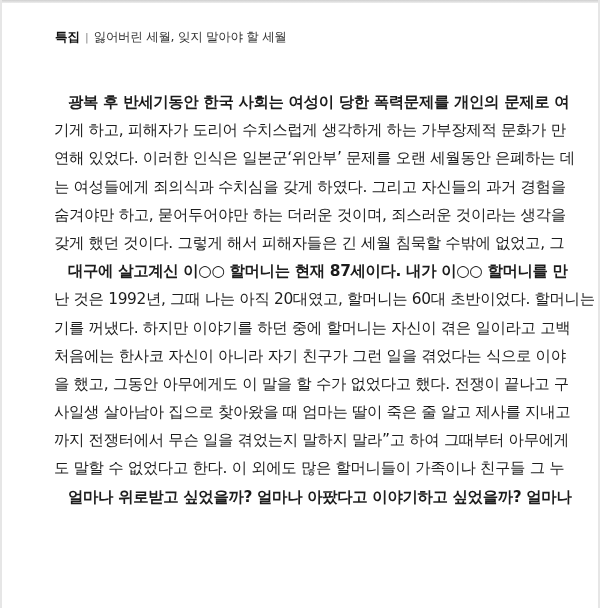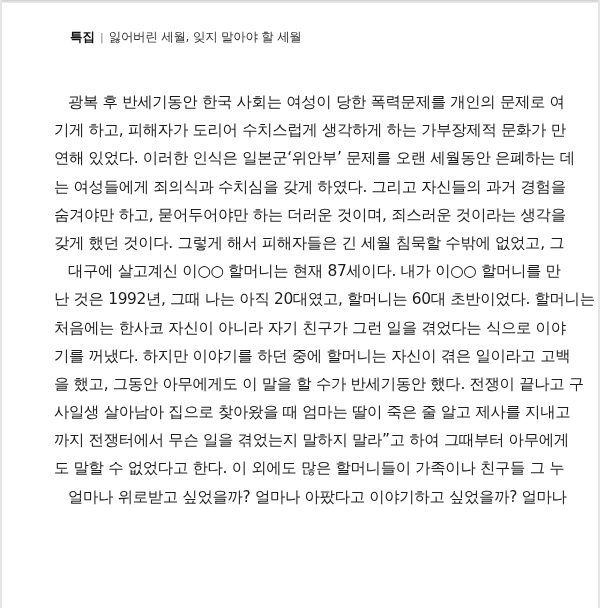--- a/index.html
+++ b/index.html
@@ -28,21 +28,21 @@
     background: #e6e6e6;
   }
   .right-edge {
     position: absolute;
     right: 0; top: 0;
     width: 2px; height: 608px;
     background: #e6e6e6;
   }
   .running-head {
     position: absolute;
-    left: 70px;
+    left: 55px;
     top: 28px;
     font-size: 12.5px;
     line-height: 18px;
     white-space: nowrap;
     color: #222;
   }
   .running-head .section {
     font-weight: bold;
     color: #111;
   }
@@ -67,20 +67,21 @@
     font-size: 15.4px;
     white-space: nowrap;
     letter-spacing: -0.35px;
     color: #1c1c1c;
     text-align: justify;
     text-align-last: justify;
     display: block;
   }
   .line.indent {
     padding-left: 14px;
+    font-weight: bold;
   }
   .line.last {
     text-align-last: left;
   }
 </style>
 </head>
 <body>
 
 <div class="top-edge"></div>
 <div class="left-edge"></div>
@@ -97,23 +98,23 @@
     <span class="line">기게 하고, 피해자가 도리어 수치스럽게 생각하게 하는 가부장제적 문화가 만</span>
     <span class="line">연해 있었다. 이러한 인식은 일본군‘위안부’ 문제를 오랜 세월동안 은폐하는 데</span>
     <span class="line">는 여성들에게 죄의식과 수치심을 갖게 하였다. 그리고 자신들의 과거 경험을</span>
     <span class="line">숨겨야만 하고, 묻어두어야만 하는 더러운 것이며, 죄스러운 것이라는 생각을</span>
     <span class="line">갖게 했던 것이다. 그렇게 해서 피해자들은 긴 세월 침묵할 수밖에 없었고, 그</span>
   </div>
 
   <div>
     <span class="line indent">대구에 살고계신 이○○ 할머니는 현재 87세이다. 내가 이○○ 할머니를 만</span>
     <span class="line">난 것은 1992년, 그때 나는 아직 20대였고, 할머니는 60대 초반이었다. 할머니는</span>
+    <span class="line">기를 꺼냈다. 하지만 이야기를 하던 중에 할머니는 자신이 겪은 일이라고 고백</span>
     <span class="line">처음에는 한사코 자신이 아니라 자기 친구가 그런 일을 겪었다는 식으로 이야</span>
-    <span class="line">기를 꺼냈다. 하지만 이야기를 하던 중에 할머니는 자신이 겪은 일이라고 고백</span>
-    <span class="line">을 했고, 그동안 아무에게도 이 말을 할 수가 반세기동안 했다. 전쟁이 끝나고 구</span>
+    <span class="line">을 했고, 그동안 아무에게도 이 말을 할 수가 없었다고 했다. 전쟁이 끝나고 구</span>
     <span class="line">사일생 살아남아 집으로 찾아왔을 때 엄마는 딸이 죽은 줄 알고 제사를 지내고</span>
     <span class="line">까지 전쟁터에서 무슨 일을 겪었는지 말하지 말라”고 하여 그때부터 아무에게</span>
     <span class="line">도 말할 수 없었다고 한다. 이 외에도 많은 할머니들이 가족이나 친구들 그 누</span>
   </div>
 
   <div>
     <span class="line indent">얼마나 위로받고 싶었을까? 얼마나 아팠다고 이야기하고 싶었을까? 얼마나</span>
 
   </div>
 </div>

